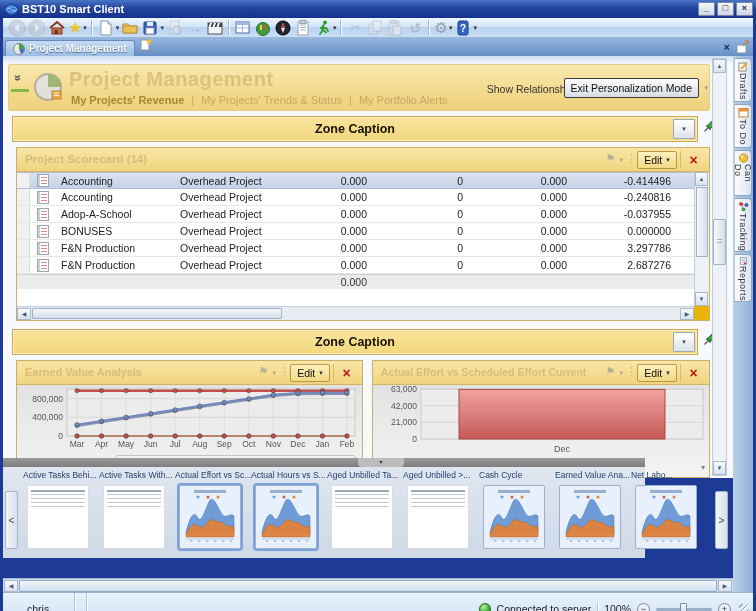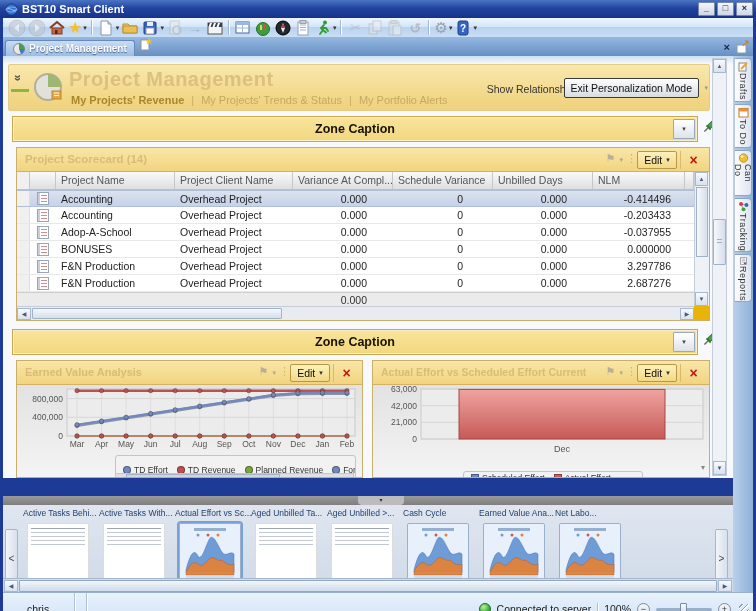--- a/index.html
+++ b/index.html
@@ -129,21 +129,21 @@
   .legendbox { position:absolute; border:1px solid #c4c4c4; background:#f2f2f2; border-radius:3px;
     display:flex; align-items:center; gap:9px; padding:0 7px; font-size:8.5px; color:#333; overflow:hidden; }
   .litem { display:flex; align-items:center; gap:3px; white-space:nowrap; }
   .ldot { width:8px; height:8px; border-radius:50%; border:1px solid rgba(0,0,0,.35); flex:none; }
   .lsq { width:8px; height:8px; border:1px solid rgba(0,0,0,.35); flex:none; }
   .minihs { position:absolute; left:98px; right:8px; top:88px; height:8px; background:#e0e0e0; border:1px solid #c6c6c6; }
   .minihs .mthumb { position:absolute; left:10px; top:0; width:65%; height:6px; background:#cfd6e2; border:1px solid #aab4c4; }
   .dncaret { position:absolute; right:4px; top:78px; font-size:8px; color:#888; }
 
   
-  .gallery { position:absolute; left:3px; top:496px; width:730px; height:100px; }
+  .gallery { position:absolute; left:3px; top:458px; width:642px; height:100px; }
   .ghandle { position:absolute; left:0; top:0; right:0; height:9px; background:linear-gradient(#9a9a9a,#7e7e7e); }
   .ghandle .gtab { position:absolute; left:355px; top:0; width:46px; height:9px; background:#bcbcbc;
     border-radius:0 0 4px 4px; font-size:6px; color:#333; text-align:center; line-height:8px; }
   .gbody { position:absolute; left:0; top:9px; right:0; bottom:0; background:linear-gradient(#dfe6f0,#cfd9e7);
     display:flex; padding:3px 0 0 20px; }
   .garrow { position:absolute; top:33px; width:13px; height:58px; background:linear-gradient(90deg,#f2f5fa,#d8e0ec);
     border:1px solid #a8b4c8; border-radius:2px; font-size:10px; color:#445; display:flex; align-items:center; justify-content:center; }
   .gitem { width:76px; flex:none; }
   .glabel { font-size:8.5px; color:#24426e; white-space:nowrap; overflow:hidden; height:12px; }
   .gthumb { position:relative; width:62px; height:64px; margin:3px 0 0 4px; }
@@ -396,31 +396,20 @@
       <span class="ptitle">Project Scorecard (14)</span>
       <span class="pflag"><span>⚑</span> <span class="tcaret">▾</span></span>
       <span class="pgrip">⋮</span>
       <span class="editbtn">
           <span>Edit</span>
           <span class="tcaret">▾</span>
         </span>
       <span class="xbtn">×</span>
     </div>
     <div class="tblwrap">
-      <div class="thead">
-        <div class="c-sel"></div>
-        <div class="c-ico"></div>
-        <div class="c-name">Project Name</div>
-        <div class="c-client">Project Client Name</div>
-        <div class="c-var">Variance At Compl...</div>
-        <div class="c-sch">Schedule Variance</div>
-        <div class="c-unb">Unbilled Days</div>
-        <div class="c-nlm">NLM</div>
-        <div class="c-fill"></div>
-      </div>
       <div class="trow" data-sel="true">
         <div class="c-sel"></div>
           <div class="c-ico">
             <span class="rowico"></span>
           </div>
         <div class="c-name">Accounting</div>
         <div class="c-client">Overhead Project</div>
         <div class="c-var num">0.000</div>
         <div class="c-sch num">0</div>
         <div class="c-unb num">0.000</div>
@@ -430,21 +419,21 @@
       <div class="trow">
         <div class="c-sel"></div>
           <div class="c-ico">
             <span class="rowico"></span>
           </div>
         <div class="c-name">Accounting</div>
         <div class="c-client">Overhead Project</div>
         <div class="c-var num">0.000</div>
         <div class="c-sch num">0</div>
         <div class="c-unb num">0.000</div>
-        <div class="c-nlm num">-0.203433</div>
+        <div class="c-nlm num">-0.240816</div>
           <div class="c-fill"></div>
       </div>
       <div class="trow">
         <div class="c-sel"></div>
           <div class="c-ico">
             <span class="rowico"></span>
           </div>
         <div class="c-name">Adop-A-School</div>
         <div class="c-client">Overhead Project</div>
         <div class="c-var num">0.000</div>
@@ -783,20 +772,37 @@
                 <circle cx="38" cy="11" r="1.5" fill="#e0823c"></circle>
     <path d="M6 46 C10 30 14 24 18 32 C22 38 26 20 30 14 C34 10 38 22 42 28 C46 34 50 26 54 30 L54 48 L6 48 Z" fill="#6f9bd6" stroke="#4a77b4" stroke-width=".5"></path>
     <path d="M6 48 C10 40 14 36 18 40 C22 44 26 38 30 34 C34 32 38 38 42 36 C46 40 50 42 54 40 L54 51 L6 51 Z" fill="#e0823c" stroke="#b05c20" stroke-width=".5" opacity=".95"></path>
     <path d="M6 53 H54" stroke="#9ab0cc" stroke-width=".6"></path>
     <path d="M10 55 H12 M18 55 H20 M26 55 H28 M34 55 H36 M42 55 H44 M50 55 H52" stroke="#8a9ab0" stroke-width="1"></path>
   </svg>
 </div>
           </div>
       </div>
       <div class="gitem">
+        <div class="glabel">Actual Hours vs S...</div>
+        <div class="gthumb" data-type="chart" data-sel="true">
+            <div class="thumb-chart">
+  <svg width="60" height="62" viewBox="0 0 60 62" style="position:absolute;left:0;top:0">
+    <rect x="14" y="4" width="32" height="3" fill="#7f9fc6" opacity=".8"></rect>
+    <circle cx="18" cy="11" r="1.5" fill="#6f9bd6"></circle>
+                <circle cx="28" cy="11" r="1.5" fill="#c65a57"></circle>
+                <circle cx="38" cy="11" r="1.5" fill="#e0823c"></circle>
+    <path d="M6 46 C10 30 14 24 18 32 C22 38 26 20 30 14 C34 10 38 22 42 28 C46 34 50 26 54 30 L54 48 L6 48 Z" fill="#6f9bd6" stroke="#4a77b4" stroke-width=".5"></path>
+    <path d="M6 48 C10 40 14 36 18 40 C22 44 26 38 30 34 C34 32 38 38 42 36 C46 40 50 42 54 40 L54 51 L6 51 Z" fill="#e0823c" stroke="#b05c20" stroke-width=".5" opacity=".95"></path>
+    <path d="M6 53 H54" stroke="#9ab0cc" stroke-width=".6"></path>
+    <path d="M10 55 H12 M18 55 H20 M26 55 H28 M34 55 H36 M42 55 H44 M50 55 H52" stroke="#8a9ab0" stroke-width="1"></path>
+  </svg>
+</div>
+          </div>
+      </div>
+      <div class="gitem">
         <div class="glabel">Aged Unbilled Ta...</div>
         <div class="gthumb" data-type="table">
             <div class="thumb-table"></div>
           </div>
       </div>
       <div class="gitem">
         <div class="glabel">Aged Unbilled &gt;...</div>
         <div class="gthumb" data-type="table">
             <div class="thumb-table"></div>
           </div>

